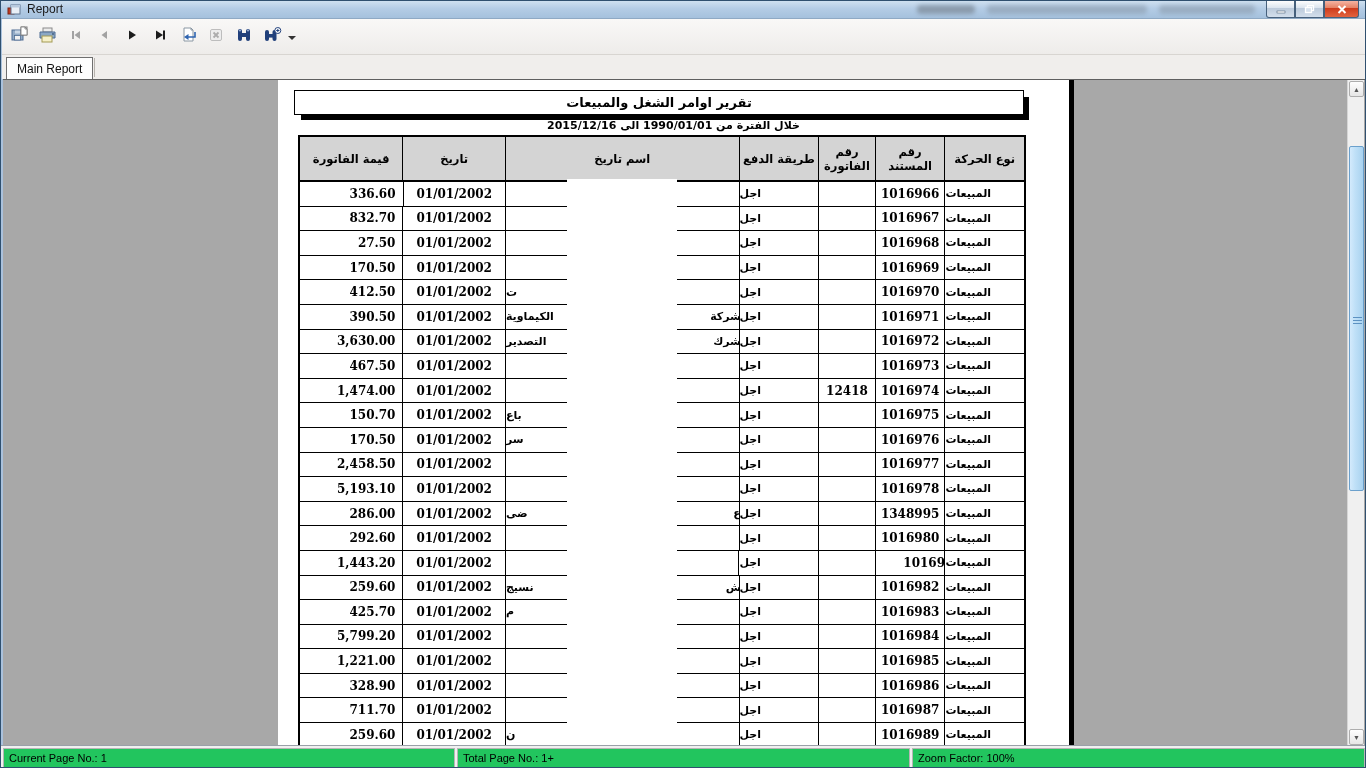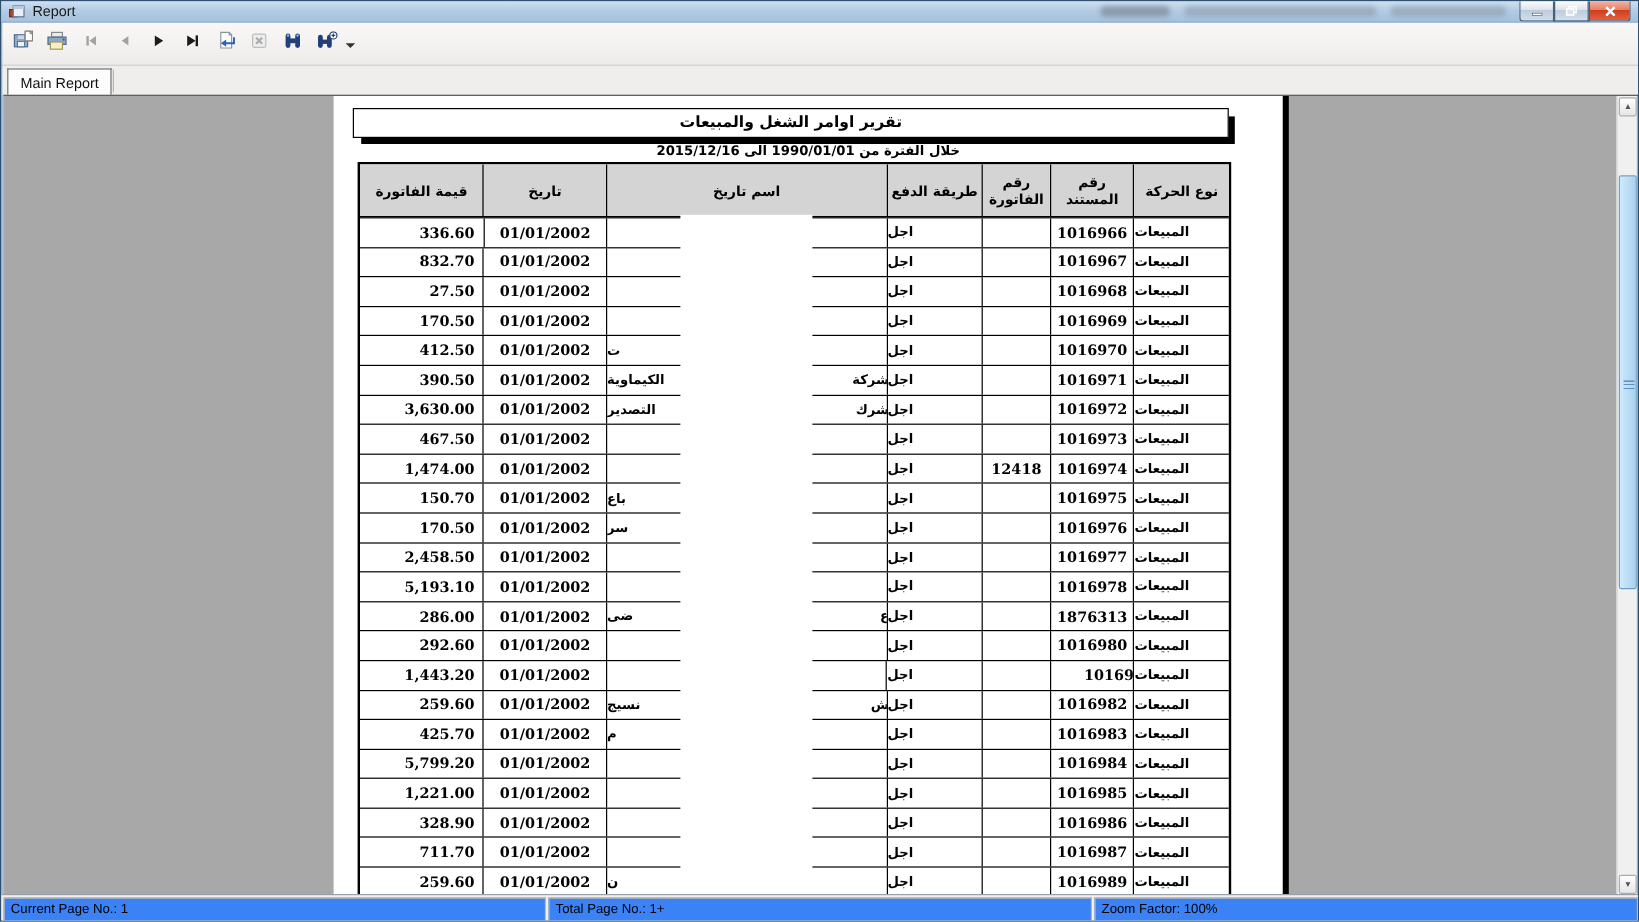--- a/index.html
+++ b/index.html
@@ -150,21 +150,21 @@
     position:absolute; left:3px; top:170px; width:9px; height:8px;
     background:repeating-linear-gradient(#5d92c2 0 1px, transparent 1px 3px);
   }
 
   
   .statusbar {
     position:absolute; left:0; top:744px; width:1366px; height:24px;
     background:#f0f0f0; border-top:1px solid #9aa0a8; padding-top:1px;
   }
   .status-panel {
-    position:absolute; top:2px; height:20px; background:#3b82f6;
+    position:absolute; top:2px; height:20px; background:#22c55e;
     border:1px solid #b6b6b6; font-size:11px; color:#000;
     display:flex; align-items:center; padding-left:5px;
   }
 </style>
 </head>
 <body>
 
 <div class="titlebar">
   <svg class="app-icon" viewBox="0 0 14 14">
     <rect x="1" y="5" width="6" height="6" fill="#c23b22" stroke="#7d2413" stroke-width="1"></rect>
@@ -450,21 +450,21 @@
         </div>
         <div class="tr">
           <div class="td num right" style="width: 103px;">286.00</div>
           <div class="td num center" style="width: 103px;">01/01/2002</div>
           <div class="td" style="width: 235px;">
             <span class="cust-start">ع</span>
             <span class="cust-end">ضى</span>
           </div>
           <div class="td ar right" style="width: 80px;">اجل</div>
           <div class="td num center" style="width: 57px;"></div>
-          <div class="td num center" style="width: 70px;">1876313</div>
+          <div class="td num center" style="width: 70px;">1348995</div>
           <div class="td ar right" style="width: 80px;">المبيعات</div>
         </div>
         <div class="tr">
           <div class="td num right" style="width: 103px;">292.60</div>
           <div class="td num center" style="width: 103px;">01/01/2002</div>
           <div class="td" style="width: 235px;">
             <span class="cust-start"></span>
             <span class="cust-end"></span>
           </div>
           <div class="td ar right" style="width: 80px;">اجل</div>

